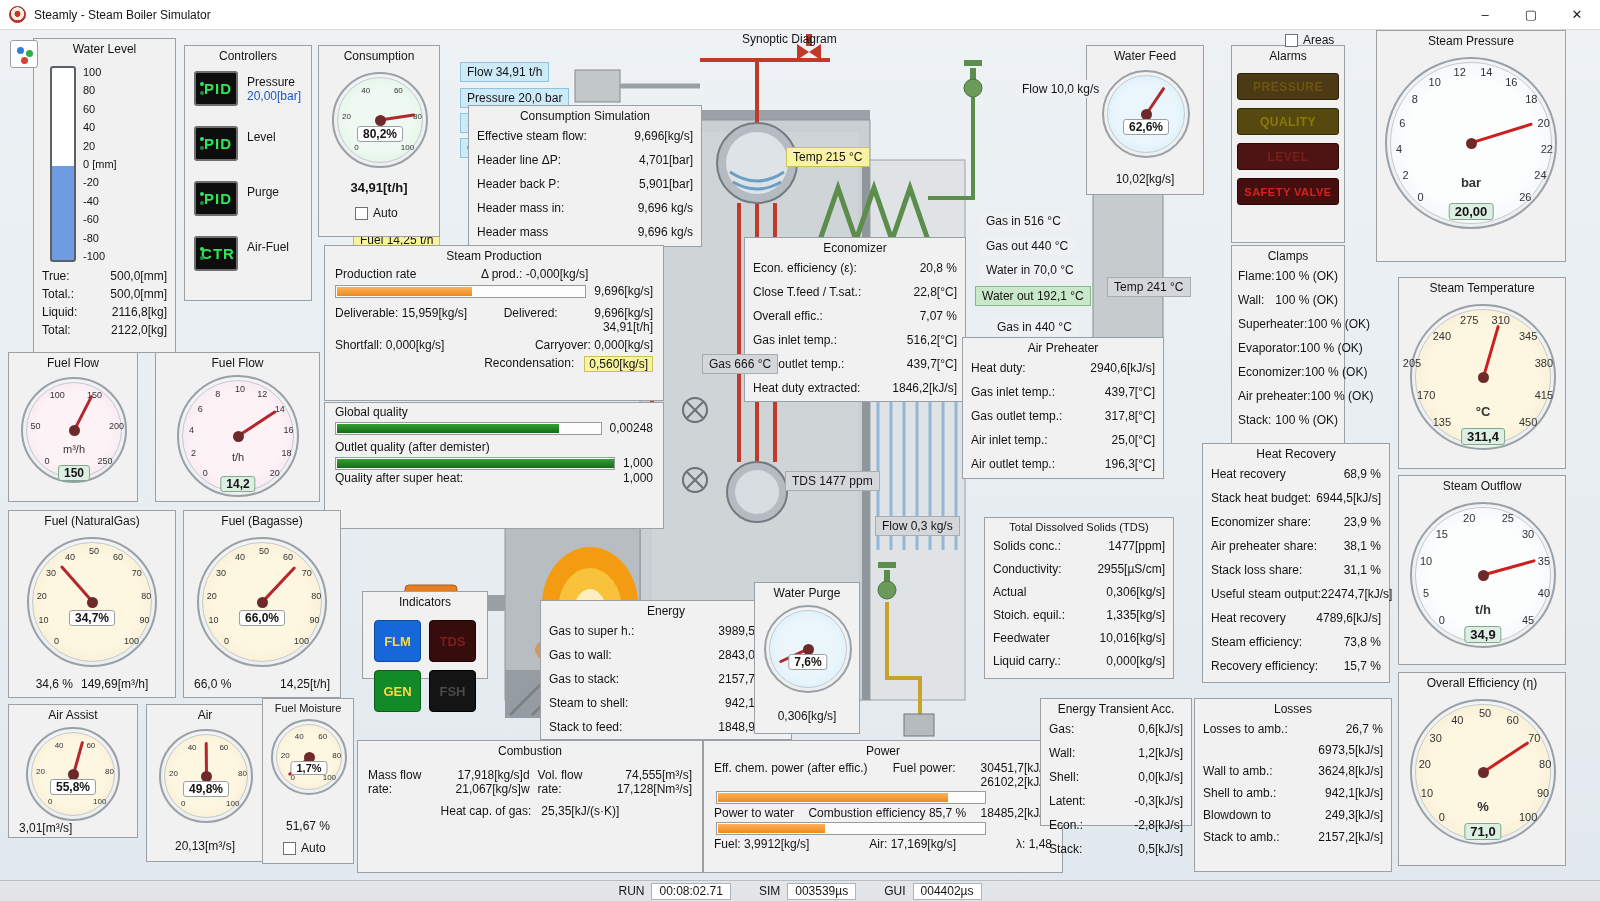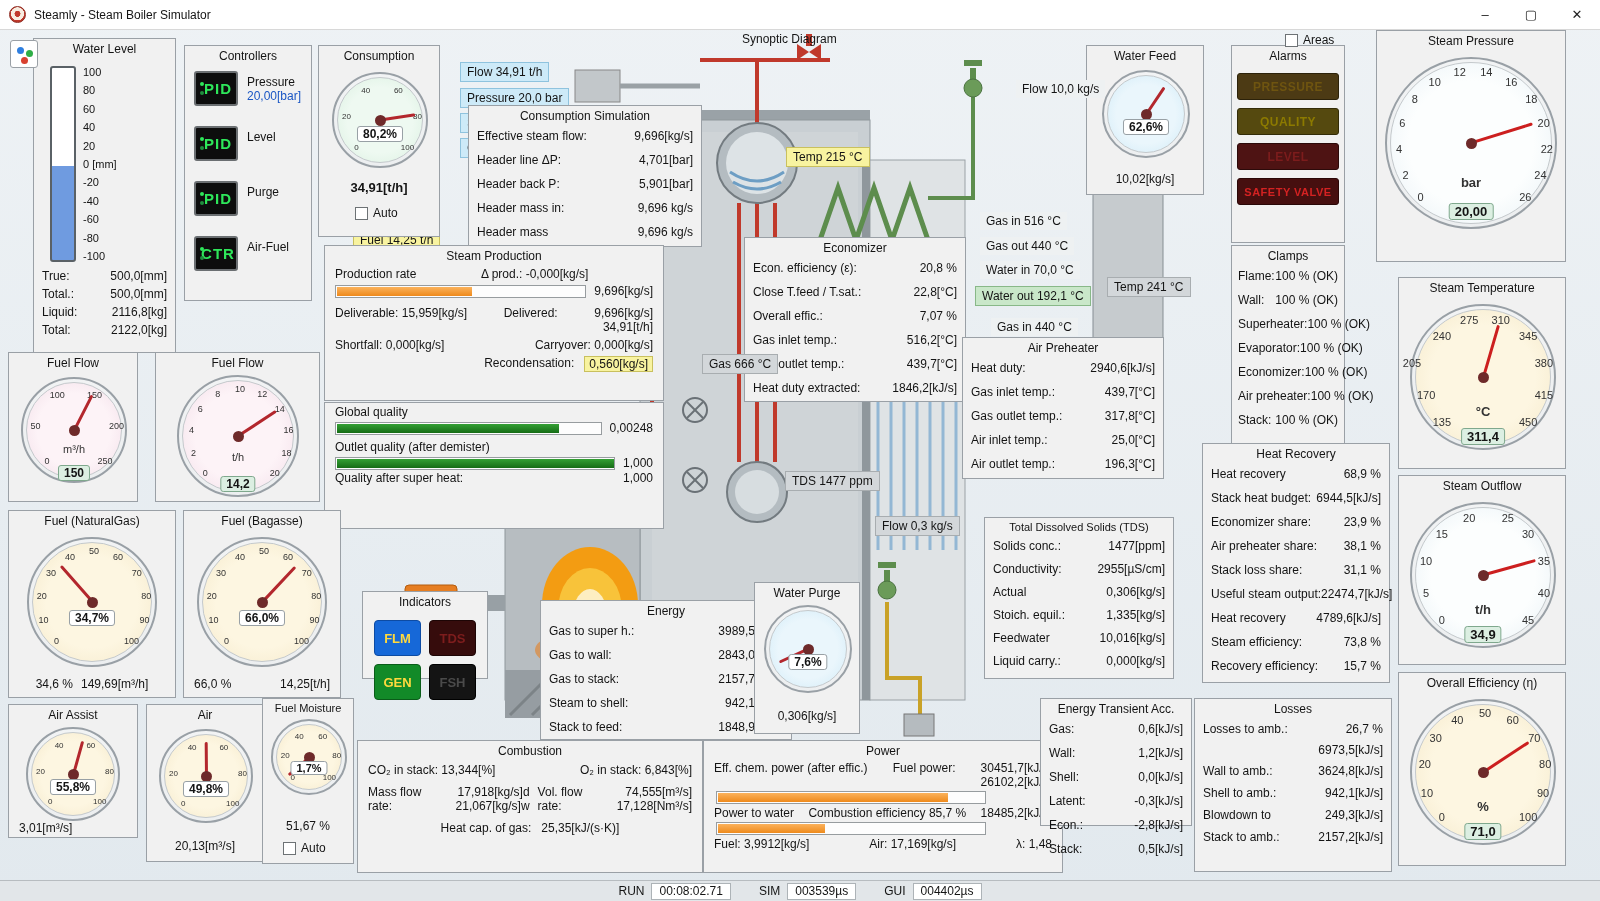--- a/index.html
+++ b/index.html
@@ -67,21 +67,21 @@
 .fill { position:absolute; top:1px; bottom:1px; left:1px; background:linear-gradient(180deg,#fbb25c,#ee8a1c); }
 .fill.green { background:linear-gradient(180deg,#34a034,#156c15); }
 
 
 .alarm { width:102px; height:27px; margin:8px auto 0; text-align:center; line-height:27px; font-weight:bold; font-size:12px; border-radius:3px; border:1px solid #222; letter-spacing:.5px; }
 .alarm.pressure { background:#4c3a14; color:#6e5410; border-color:#2c220a; }
 .alarm.quality  { background:#55490f; color:#8c7a00; border-color:#332c08; }
 .alarm.level    { background:#4e1313; color:#7c1c1c; border-color:#2c0a0a; }
 .alarm.safety   { background:#460f0f; color:#d42222; border-color:#2a0707; font-size:11px; }
 .ind-grid { display:grid; grid-template-columns:1fr 1fr; gap:8px; padding:9px 11px; }
-.ind { height:36px; border-radius:4px; font-weight:bold; font-size:13px; display:flex; align-items:center; justify-content:center; }
+.ind { height:42px; border-radius:4px; font-weight:bold; font-size:13px; display:flex; align-items:center; justify-content:center; }
 .ind.flm { background:#1668d8; color:#ffd93d; border:1px solid #0d4ba3; }
 .ind.tds { background:#360c0c; color:#7d1d1d; border:1px solid #1d0505; }
 .ind.gen { background:#128a28; color:#ffd93d; border:1px solid #0a5c19; }
 .ind.fsh { background:#141414; color:#4a4a4a; border:1px solid #000; }
 
 
 .tag { position:absolute; font-size:12px; padding:2px 6px; white-space:nowrap; z-index:15;margin-left:8px; }
 .tag.zlow { z-index:5; }
 .tag.blue   { background:#cdeaf8; border:1px solid #8fc3de; }
 .tag.yellow { background:#f8f3a0; border:1px solid #c9c05e; }
@@ -588,24 +588,20 @@
       </div>
         <div class="row">
         <span class="lbl">Stack to feed:</span>
         <span class="vals"><span class="val">1848,9[kJ/s]</span><span class="val2"></span></span>
       </div>
       </div>
   </div>
 
   <div class="panel" style="left:357px;top:740px;width:346px;height:133px">
     <div class="ptitle">Combustion</div>
-    <div class="flexrow" style="justify-content:space-between;padding-top:3px">
-      <span><span>CO₂ in stack:</span> <span>13,344[%]</span></span>
-      <span><span>O₂ in stack:</span> <span>6,843[%]</span></span>
-    </div>
     <div class="flexrow" style="justify-content:space-between;margin-top:8px">
       <span>Mass flow rate:</span>
       <span class="stack">
           <span>17,918[kg/s]d</span>
           <span>21,067[kg/s]w</span>
         </span>
       <span>Vol. flow rate:</span>
       <span class="stack">
           <span>74,555[m³/s]</span>
           <span>17,128[Nm³/s]</span>

